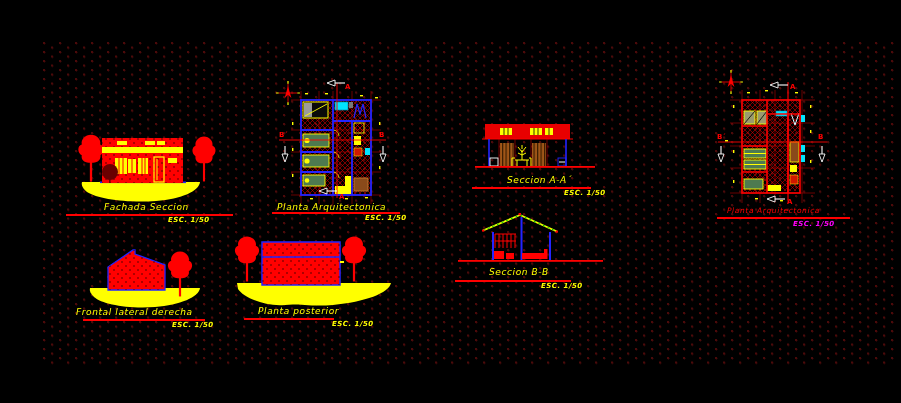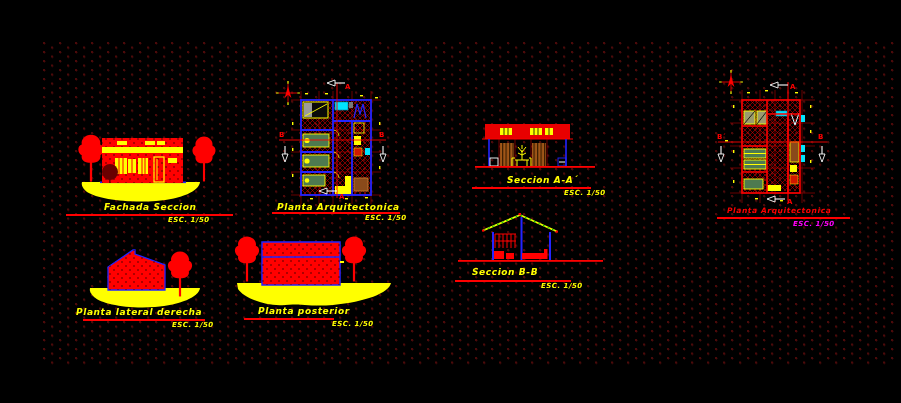--- a/index.html
+++ b/index.html
@@ -7,21 +7,21 @@
          font-family:"DejaVu Sans",sans-serif;}
   
   #grid{position:absolute;left:43px;top:42px;width:852px;height:323px;
     background-image:
       radial-gradient(circle at 1.2px 1.2px, var(--dot,#4c0a0a) 1.1px, transparent 1.5px),
       radial-gradient(circle at 1.2px 1.2px, var(--dot,#4c0a0a) 1.1px, transparent 1.5px);
     background-size:16px 9px,16px 9px;
     background-position:0 0,8px 4.5px;}
   .wrap{position:absolute;}
   .wrap svg{position:absolute;left:0;top:0;overflow:visible;}
-  .dtitle{position:absolute;white-space:nowrap;font-style:italic;font-weight:bold;
+  .dtitle{position:absolute;white-space:nowrap;font-style:italic;font-weight:normal;
           font-size:9px;letter-spacing:.6px;color:var(--c-yellow);}
   .desc{position:absolute;white-space:nowrap;font-style:italic;font-weight:bold;
         font-size:7px;letter-spacing:.5px;color:var(--c-yellow);}
   .uline{position:absolute;height:2px;background:var(--c-red);}
   .t-red{color:var(--c-red);}
   .t-mag{color:var(--c-magenta);}
   
   .f-red{fill:var(--c-red)} .f-yel{fill:var(--c-yellow)}
   .f-blue{fill:var(--c-blue)} .f-cyan{fill:var(--c-cyan)} .f-grn{fill:var(--c-green)}
   .f-gry{fill:var(--c-gray)} .f-brn{fill:var(--c-brown)} .f-olv{fill:var(--c-olive)}
@@ -234,36 +234,36 @@
         <path d="M45,24 H66 M45,24 V38 M49,24 V38 M53,24 V38 M57,24 V38 M61,24 V38 M65,24 V38 M45,31 H66"></path>
       </g>
       <g>
         <rect x="44" y="41" width="10" height="8" class="f-red"></rect>
         <rect x="56" y="43" width="8" height="6" class="f-red"></rect>
         <rect x="72" y="43" width="24" height="6" class="f-red"></rect>
         <rect x="94" y="39" width="3.5" height="10" class="f-red"></rect>
       </g>
       <rect x="8" y="50" width="145" height="1.8" class="f-red"></rect>
     </svg>
-    <div class="dtitle" style="left:22px;top:57px">Seccion B-B</div>
+    <div class="dtitle" style="left:39px;top:57px">Seccion B-B</div>
     <div class="uline" style="left:5px;top:70px;width:116px"></div>
     <div class="desc" style="left:91px;top:72px">ESC. 1/50</div>
   </div>
 
   
   <div class="wrap" style="left:60px;top:240px;width:160px;height:95px">
     <svg width="160" height="70" viewBox="0 0 160 70">
       <path class="f-yel" d="M30,48 L140,48 C139,57 120,65 95,67 C66,69 42,64 34,57 C31,54 29,51 30,48 Z"></path>
       <g>
         <path d="M48,50 V27 L73,10 L75,10 L75,14 L105,25 V50 Z" class="f-red s-blue" stroke-width="1.3"></path>
         <path d="M48,50 V27 L73,10 L75,10 L75,14 L105,25 V50 Z" fill="url(#sand)"></path>
       </g>
       <use href="#treeg" transform="translate(120,30) scale(1.1,1.15)"></use>
     </svg>
-    <div class="dtitle" style="left:16px;top:67px">Planta lateral derecha</div>
+    <div class="dtitle" style="left:16px;top:67px">Frontal lateral derecha</div>
     <div class="uline" style="left:23px;top:79px;width:122px"></div>
     <div class="desc" style="left:112px;top:81px">ESC. 1/50</div>
   </div>
 
   
   <div class="wrap" style="left:225px;top:235px;width:175px;height:100px">
     <svg width="175" height="76" viewBox="0 0 175 76">
       <path class="f-yel" d="M12,48 L166,48 C164,58 140,67 108,70 C85,72 72,68 60,70 C40,72 18,62 13,54 Z"></path>
       <use href="#treeg" transform="translate(22,20) scale(1.1,1.15)"></use>
       <use href="#treeg" transform="translate(129,20) scale(1.1,1.15)"></use>

